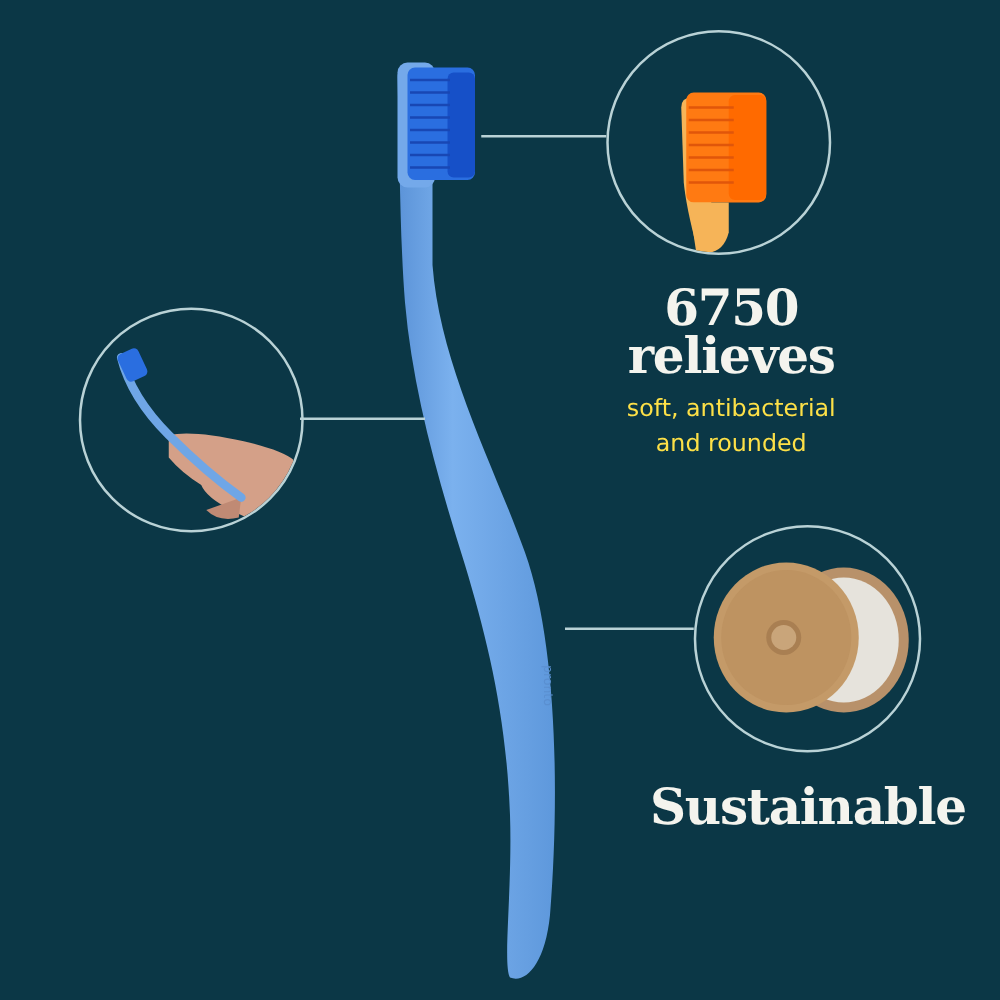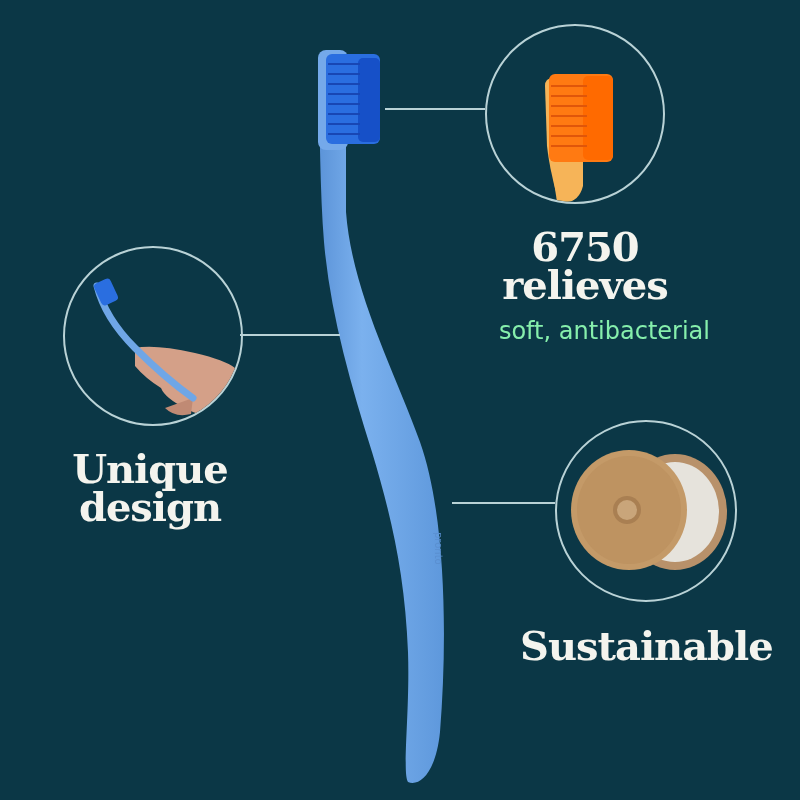--- a/index.html
+++ b/index.html
@@ -1,21 +1,21 @@
 <!DOCTYPE html>
 <html><head>
 <meta charset="utf-8">
 <style>
   html, body { margin:0; padding:0; }
   body { width:800px; height:800px; background:#0b3746; position:relative; overflow:hidden; font-family:"Liberation Sans", sans-serif; }
   .canvas { position:absolute; left:0; top:12px; width:772px; height:800px; }
   .circle { position:absolute; border:2px solid #b9d2d6; border-radius:50%; box-sizing:border-box; overflow:hidden; }
   .line { position:absolute; height:2px; background:#b9d2d6; }
   .title { position:absolute; color:#f4f4ee; font-family:"DejaVu Serif", serif; font-weight:bold; text-align:center; letter-spacing:-1px; line-height:1; }
-  .sub { position:absolute; color:#86efac; font-family:"DejaVu Sans", sans-serif; font-size:24px; text-align:right; line-height:1.45; }
+  .sub { position:absolute; color:#fde047; font-family:"DejaVu Sans", sans-serif; font-size:19px; text-align:center; line-height:1.45; }
   svg { display:block; }
 </style>
 </head>
 <body>
 
 <div class="canvas">
 
   <svg style="position:absolute;left:0;top:0" width="800" height="800" viewBox="0 0 800 800">
     <defs>
       <linearGradient id="handleGrad" x1="0" y1="0" x2="1" y2="0">
@@ -90,24 +90,21 @@
       <circle cx="70" cy="88" r="10" fill="#c9a57a"></circle>
     </svg>
   </div>
 
   <div class="title" style="left:470px;top:215px;width:230px;font-size:40px;">
     <div>6750</div>
     <div style="margin-top:-2px;">relieves</div>
   </div>
   <div class="sub" style="left:460px;top:302px;width:250px;">
     <div>soft, antibacterial</div>
+    <div>and rounded</div>
   </div>
 
-  <div class="title" style="left:45px;top:437px;width:210px;font-size:40px;">
-    <div>Unique</div>
-    <div style="margin-top:-2px;">design</div>
-  </div>
 
   <div class="title" style="left:520px;top:614px;width:250px;font-size:40px;">
     <div>Sustainable</div>
   </div>
 
 </div>
 
 </body></html>

